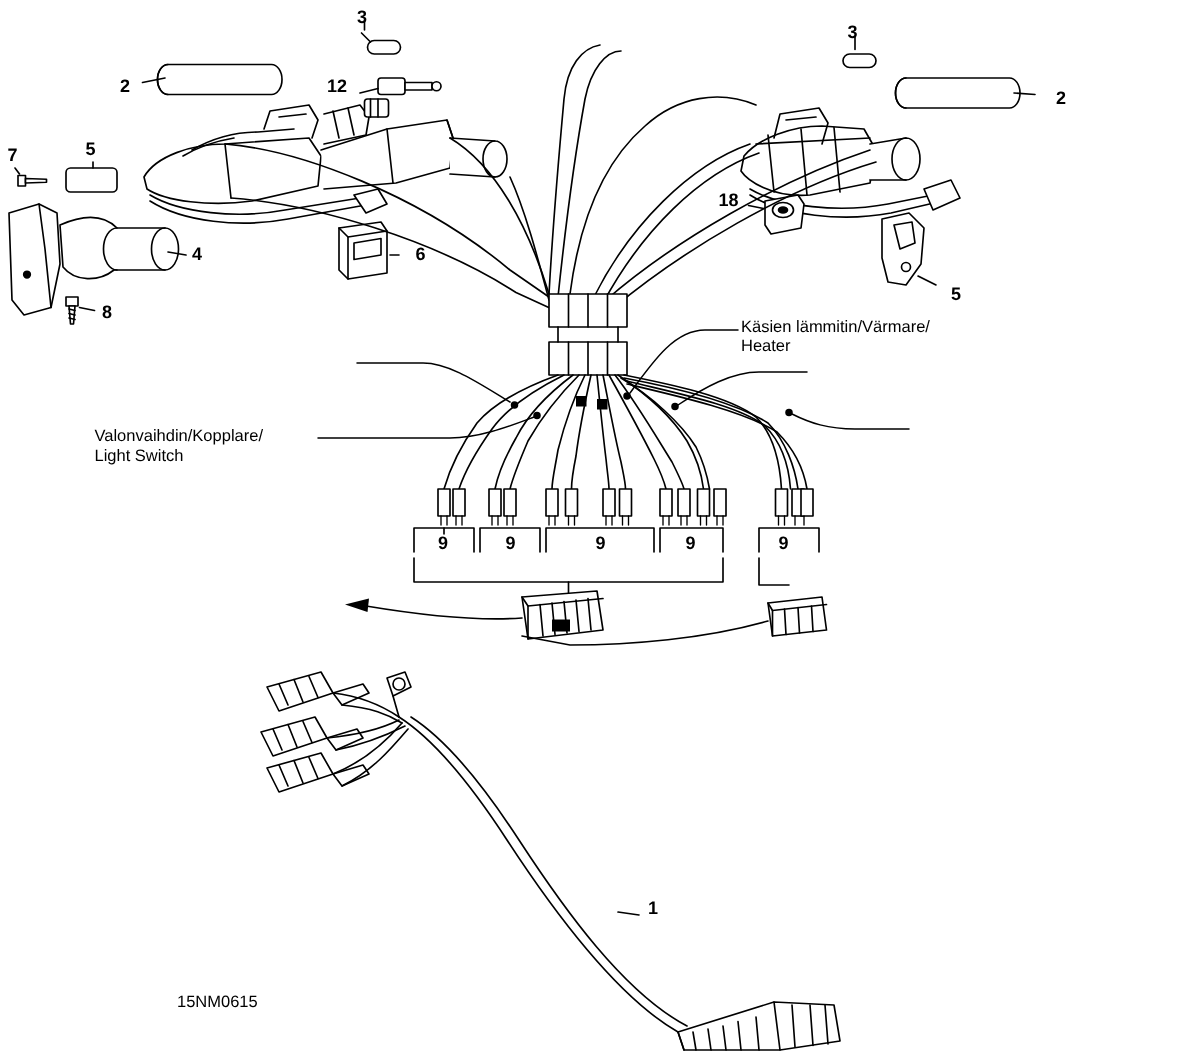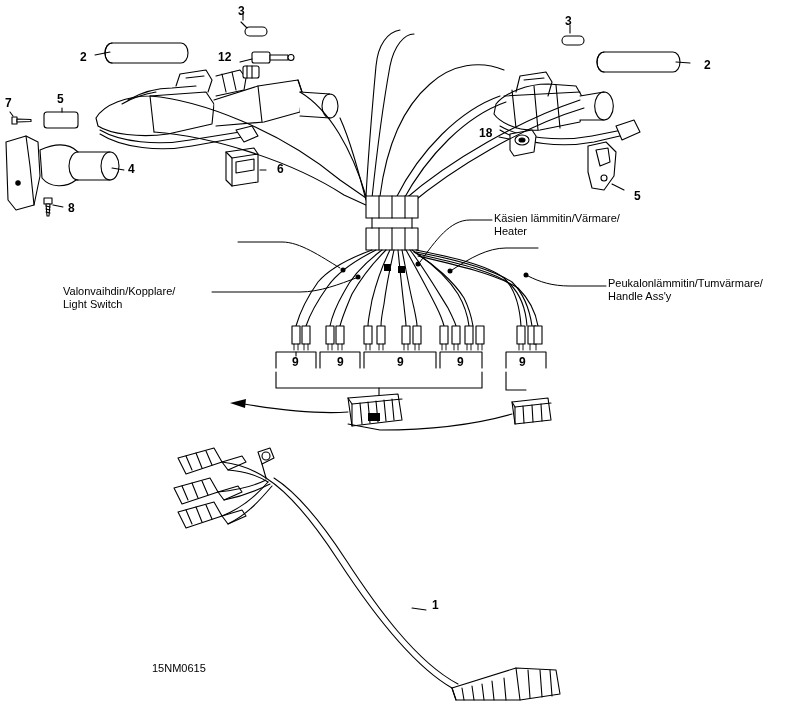--- a/index.html
+++ b/index.html
@@ -371,36 +371,35 @@
         <circle cx="526" cy="275" r="2.5" fill="#000000" stroke="none"></circle>
         <rect x="384" y="264" width="7" height="7" fill="#000000" stroke="none"></rect>
         <rect x="398" y="266" width="7" height="7" fill="#000000" stroke="none"></rect>
       </g>
 
     </g>
   </svg>
 
   <div class="lbl" style="left:494px; top:212px;">Käsien lämmitin/Värmare/<br>Heater</div>
   <div class="lbl" style="left:63px; top:285px;">Valonvaihdin/Kopplare/<br>Light Switch</div>
-  <div class="lbl" style="left:608px; top:277px;">Peukalonlämmitin/Tumvärmare/<br>Handle Ass'y</div>
 
   <div class="num" style="left:238px; top:4px;">3</div>
   <div class="num" style="left:565px; top:14px;">3</div>
   <div class="num" style="left:80px; top:50px;">2</div>
   <div class="num" style="left:704px; top:58px;">2</div>
   <div class="num" style="left:218px; top:50px;">12</div>
   <div class="num" style="left:5px; top:96px;">7</div>
   <div class="num" style="left:57px; top:92px;">5</div>
   <div class="num" style="left:128px; top:162px;">4</div>
   <div class="num" style="left:68px; top:201px;">8</div>
   <div class="num" style="left:277px; top:162px;">6</div>
   <div class="num" style="left:479px; top:126px;">18</div>
   <div class="num" style="left:634px; top:189px;">5</div>
   <div class="num" style="left:292px; top:355px;">9</div>
   <div class="num" style="left:337px; top:355px;">9</div>
   <div class="num" style="left:397px; top:355px;">9</div>
   <div class="num" style="left:457px; top:355px;">9</div>
   <div class="num" style="left:519px; top:355px;">9</div>
   <div class="num" style="left:432px; top:598px;">1</div>
 
-  <div class="code" style="left:118px; top:662px;margin-left:34px;">15NM0615</div>
+  <div class="code" style="left:118px; top:662px;">15NM0615</div>
 
 </div>
 
 </body></html>

